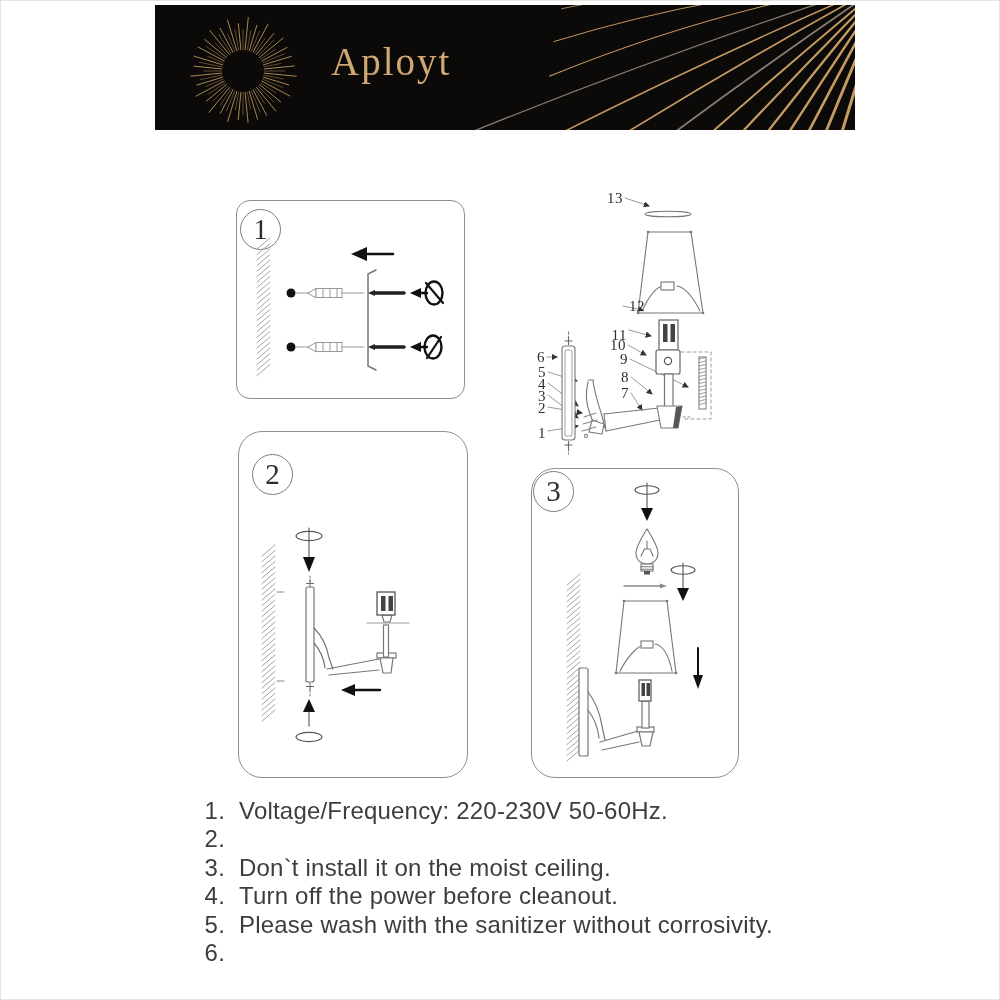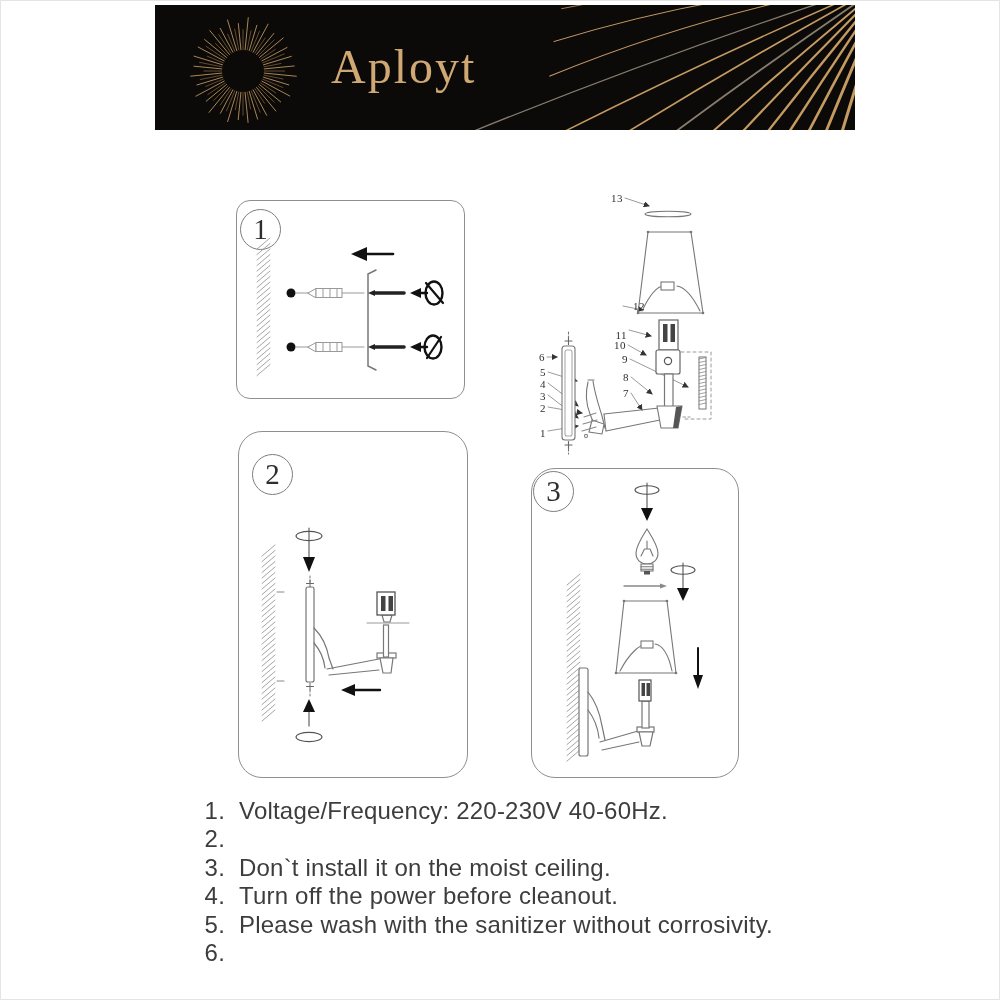--- a/index.html
+++ b/index.html
@@ -2,36 +2,36 @@
 <html><head>
 <meta charset="utf-8">
 <style>
   html,body{margin:0;padding:0;background:#fff;}
   #page{position:relative;width:1000px;height:1000px;background:#ffffff;overflow:hidden;
         font-family:"Liberation Sans",sans-serif;outline:1px solid #e4e4e4;outline-offset:-1px;}
   
   .banner{position:absolute;left:155px;top:5px;width:700px;height:125px;background:#0c0a08;overflow:hidden;}
   .banner svg{position:absolute;left:0;top:0;}
   .brand{position:absolute;left:176px;top:34px;font-family:"Liberation Serif",serif;
-         font-size:48px;font-weight:400;letter-spacing:2px;color:#d0a873;}
+         font-size:39px;font-weight:400;letter-spacing:2px;color:#d0a873;}
   
   .title-block{position:absolute;left:155px;top:137px;width:700px;text-align:center;color:#3a3a3a;}
   .title-line{font-size:26px;line-height:30px;letter-spacing:.3px;}
   
   .panel{position:absolute;border:1.5px solid #8f8f8f;background:#fff;}
   #panel1{left:236px;top:200px;width:227px;height:197px;border-radius:14px;}
   #panel2{left:238px;top:431px;width:228px;height:345px;border-radius:24px;}
   #panel3{left:531px;top:468px;width:206px;height:308px;border-radius:24px;}
   .step-circle{position:absolute;width:39px;height:39px;border:1.5px solid #7d7d7d;border-radius:50%;
                display:flex;align-items:center;justify-content:center;background:#fff;
                font-family:"Liberation Serif",serif;font-size:29px;color:#2e2e2e;}
   #art{position:absolute;left:0;top:0;pointer-events:none;}
   
   .callout{position:absolute;transform:translate(-100%,-50%);font-family:"Liberation Serif",serif;
-           font-size:11px;color:#2f2f2f;letter-spacing:.5px;}
+           font-size:15px;color:#2f2f2f;letter-spacing:.5px;}
   
   .instructions{position:absolute;left:197px;top:797px;width:660px;color:#3d3d3d;}
   .ins-row{display:flex;font-size:24px;line-height:28.4px;letter-spacing:.2px;}
   .ins-num{width:28px;text-align:right;margin-right:14px;flex:none;}
 </style>
 </head>
 <body>
 
 <div id="page">
 
@@ -501,21 +501,21 @@
   <span class="callout" style="left:629px;top:377px;">8</span>
   <span class="callout" style="left:628px;top:359px;">9</span>
   <span class="callout" style="left:626px;top:345px;">10</span>
   <span class="callout" style="left:627px;top:335px;">11</span>
   <span class="callout" style="left:621px;top:306px;margin-left:24px;">12</span>
   <span class="callout" style="left:623px;top:198px;">13</span>
 
   <div class="instructions">
     <div class="ins-row">
       <span class="ins-num">1.</span>
-      <span class="ins-text">Voltage/Frequency: 220-230V 40-60Hz.</span>
+      <span class="ins-text">Voltage/Frequency: 220-230V 50-60Hz.</span>
       </div>
     <div class="ins-row">
       <span class="ins-num">2.</span>
       </div>
     <div class="ins-row">
       <span class="ins-num">3.</span>
       <span class="ins-text">Don`t install it on the moist ceiling.</span>
       </div>
     <div class="ins-row">
       <span class="ins-num">4.</span>

